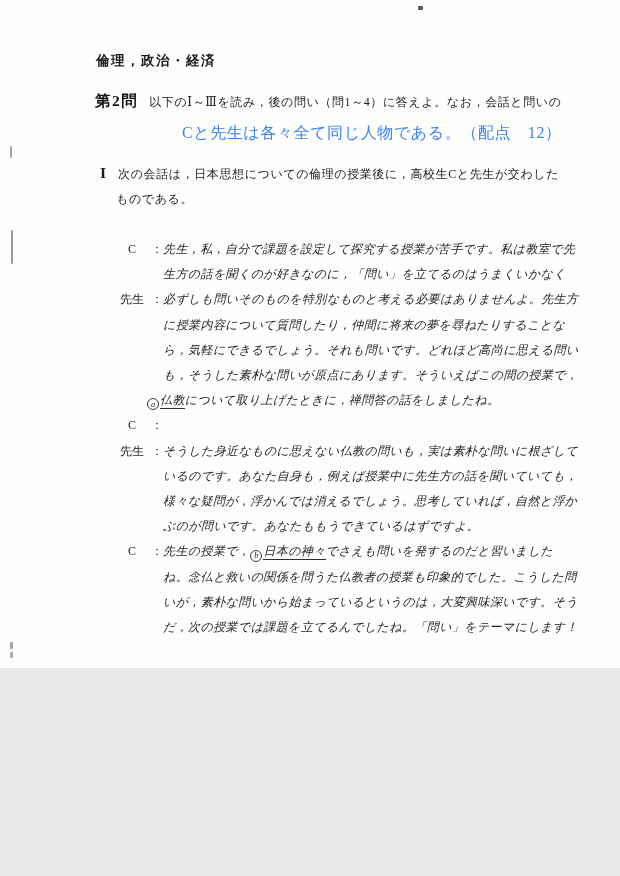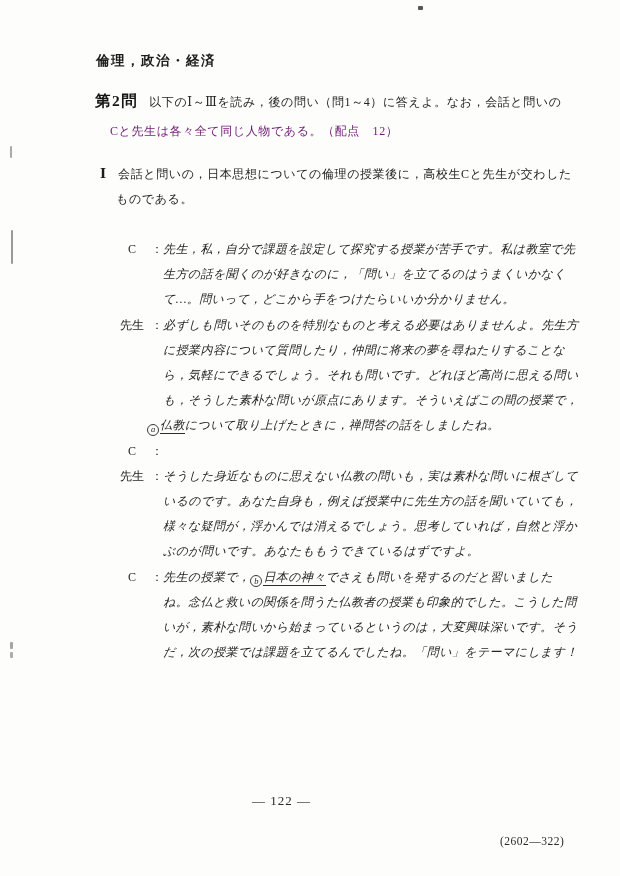--- a/index.html
+++ b/index.html
@@ -1,42 +1,42 @@
 <!DOCTYPE html>
 <html lang="ja"><head>
 <meta charset="utf-8">
 <style>
   html,body{margin:0;padding:0;background:#e8e8e8;}
   .page{
     position:relative;
-    width:620px;height:876px;
+    width:620px;height:668px;
     margin:0 auto;
     background:#fdfdfc;
     font-family:"Liberation Serif","DejaVu Serif",serif;
     color:#222;
     overflow:hidden;
   }
   
   .artifact{position:absolute;background:#8f8f8f;border-radius:1px;}
   .a-dot{left:418px;top:6px;width:5px;height:4px;background:#565656;}
   .a-tick1{left:10px;top:146px;width:2px;height:12px;background:#a9a9a9;}
   .a-tick2{left:11px;top:230px;width:2px;height:34px;background:#9a9a9a;}
   .a-tick3{left:10px;top:642px;width:3px;height:7px;background:#a5a5a5;}
   .a-tick4{left:10px;top:652px;width:3px;height:6px;background:#adadad;}
   
   .subject-title{
     position:absolute;left:96px;top:52px;
     font-weight:bold;font-size:13.5px;letter-spacing:1.5px;color:#1c1c1c;
     white-space:nowrap;
   }
-  .q2{position:absolute;left:95px;top:91px;white-space:nowrap;}
+  .q2{position:absolute;left:95px;top:91px;white-space:nowrap;text-align:right;}
   .q2-line1{display:flex;align-items:baseline;}
   .q2-label{font-weight:bold;font-size:15.5px;letter-spacing:1.5px;color:#161616;margin-right:11px;}
   .q2-text{font-size:12px;letter-spacing:0.6px;color:#242424;}
-  .q2-line2{margin-left:15px;margin-top:11px;font-size:12px;letter-spacing:0.6px;color:#701a75;}
+  .q2-line2{margin-left:15px;margin-top:11px;font-size:16px;letter-spacing:0.6px;color:#3b82f6;}
   .sec1{position:absolute;left:100px;top:166px;white-space:nowrap;}
   .sec1-line1{display:flex;align-items:baseline;}
   .sec1-label{font-weight:bold;font-size:13px;color:#1c1c1c;margin-right:12px;}
   .sec1-text{font-size:12px;letter-spacing:0.6px;color:#242424;}
   .sec1-line2{margin-left:16px;margin-top:8px;font-size:12px;letter-spacing:0.6px;color:#242424;}
   
   .dialogue{position:absolute;left:113px;top:237px;font-size:12px;color:#242424;}
   .utter{display:flex;align-items:flex-start;}
   .spk{
     display:flex;width:50px;flex:0 0 50px;
@@ -75,36 +75,35 @@
     <div class="q2-line1">
       <span class="q2-label">第2問</span>
       <span class="q2-text">以下のⅠ～Ⅲを読み，後の問い（問1～4）に答えよ。なお，会話と問いの</span>
     </div>
     <div class="q2-line2">Cと先生は各々全て同じ人物である。（配点　12）</div>
   </div>
 
   <div class="sec1">
     <div class="sec1-line1">
       <span class="sec1-label">Ⅰ</span>
-      <span class="sec1-text">会話と問いの，日本思想についての倫理の授業後に，高校生Cと先生が交わした</span>
+      <span class="sec1-text">次の会話は，日本思想についての倫理の授業後に，高校生Cと先生が交わした</span>
     </div>
     <div class="sec1-line2">ものである。</div>
   </div>
 
   <div class="dialogue">
 
     <div class="utter">
       <div class="spk">
         <span class="spk-name">C</span>
           <span class="spk-colon">：</span>
       </div>
       <div class="ulines">
         <div class="tline">先生，私，自分で課題を設定して探究する授業が苦手です。私は教室で先</div>
         <div class="tline">生方の話を聞くのが好きなのに，「問い」を立てるのはうまくいかなく</div>
-        <div class="tline">て…。問いって，どこから手をつけたらいいか分かりません。</div>
       </div>
     </div>
 
     <div class="utter">
       <div class="spk">
         <span class="spk-name">先生</span>
           <span class="spk-colon">：</span>
       </div>
       <div class="ulines">
         <div class="tline">必ずしも問いそのものを特別なものと考える必要はありませんよ。先生方</div>

